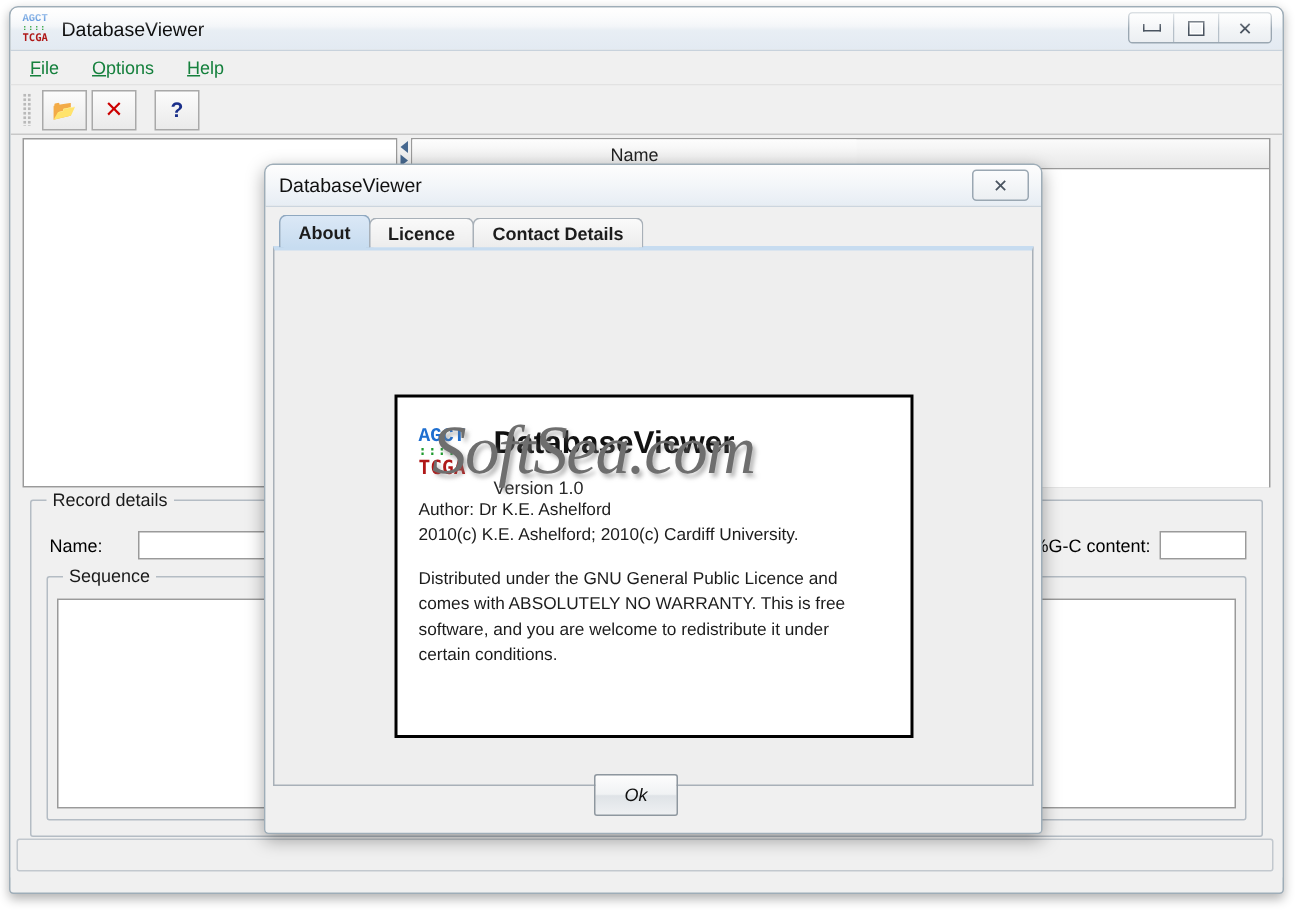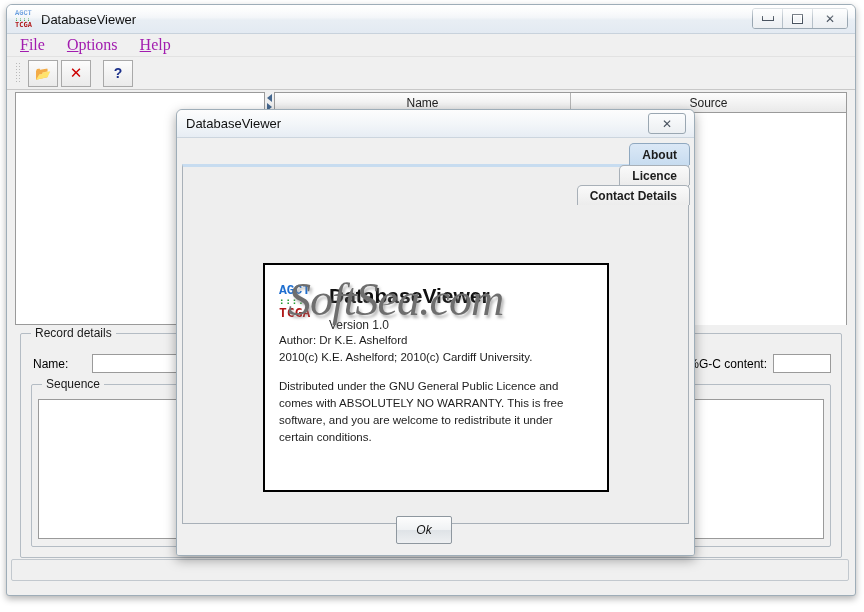--- a/index.html
+++ b/index.html
@@ -106,24 +106,23 @@
   #menu-bar {
     height: 22px;
     background: #f0f0f0;
     display: flex;
     align-items: center;
     padding-left: 10px;
     gap: 16px;
     border-bottom: 1px solid #e2e2e2;
   }
   .menu-item {
-    font-size: 16px;
-    color: #a21caf;
+    font-size: 12px;
+    color: #15803d;
     padding: 2px 3px;
-    font-family: Liberation Serif, serif;
   }
   .menu-item .mn { text-decoration: underline; }
 
   
   #toolbar {
     height: 32px;
     background: #f0f0f0;
     display: flex;
     align-items: center;
     padding-left: 8px;
@@ -327,21 +326,20 @@
     padding: 5px;
     box-sizing: border-box;
   }
   #tab-strip {
     display: flex;
     align-items: flex-end;
     height: 22px;
     padding-left: 4px;
     position: relative;
     z-index: 2;
-    flex-direction: column;
   }
   .tab {
     height: 20px;
     line-height: 20px;
     padding: 0 12px;
     font-size: 12px;
     font-weight: bold;
     color: #1c1c1c;
     background: linear-gradient(to bottom, #fafafa, #ececec);
     border: 1px solid #a8b0b8;
@@ -498,21 +496,20 @@
       <div id="left-pane" class="pane"></div>
 
       <div id="splitter">
         <div class="split-arrow left"></div>
         <div class="split-arrow right"></div>
       </div>
 
       <div id="right-pane">
         <div id="table-header">
           <div class="th" style="width:296px">Name</div>
-          <div class="th" style="flex:1">Source</div>
         </div>
         <div style="height:212px;background:#fff;"></div>
       </div>
     </div>
 
     <div id="record-details">
       <div class="group-title">Record details</div>
 
       <div id="name-row">
         <div id="name-label">Name:</div>

